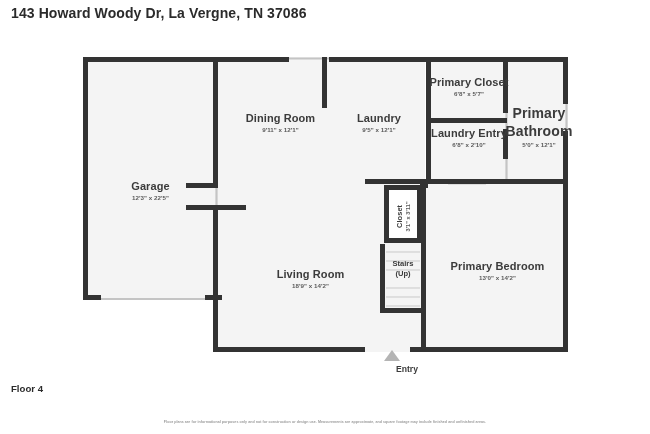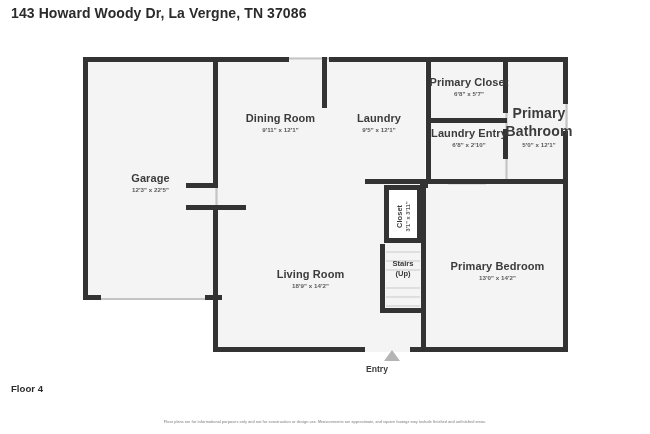--- a/index.html
+++ b/index.html
@@ -85,21 +85,21 @@
     line-height: 1.35;
     pointer-events: none;
   }
 
   
   #entry-group {
     position: absolute;
     left: 366px;
     top: 350px;
     width: 52px;
-    text-align: left;
+    text-align: right;
   }
   #entry-arrow {
     width: 0; height: 0;
     margin: 0 auto;
     border-left: 8px solid transparent;
     border-right: 8px solid transparent;
     border-bottom: 11px solid #b4b4b4;
   }
   #entry-text {
     margin-top: 3px;
@@ -234,21 +234,21 @@
 
     <rect x="380" y="244" width="5" height="68"></rect>
     <rect x="421" y="244" width="5" height="68"></rect>
     <rect x="380" y="308" width="46" height="5"></rect>
 
     <rect x="421" y="184" width="5" height="168"></rect>
 
   </g>
 </svg>
 
-<div class="room-label" style="left:103px; top:172px; width:95px;text-align:center;">
+<div class="room-label" style="left:103px; top:180px; width:95px;text-align:center;">
   <span class="rname">Garage</span>
   <span class="rdim">12'3" x 22'5"</span>
 </div>
 
 <div class="room-label" style="left:228px; top:112px; width:105px;">
   <span class="rname">Dining Room</span>
   <span class="rdim">9'11" x 12'1"</span>
 </div>
 
 <div class="room-label" style="left:333px; top:112px; width:92px;">

